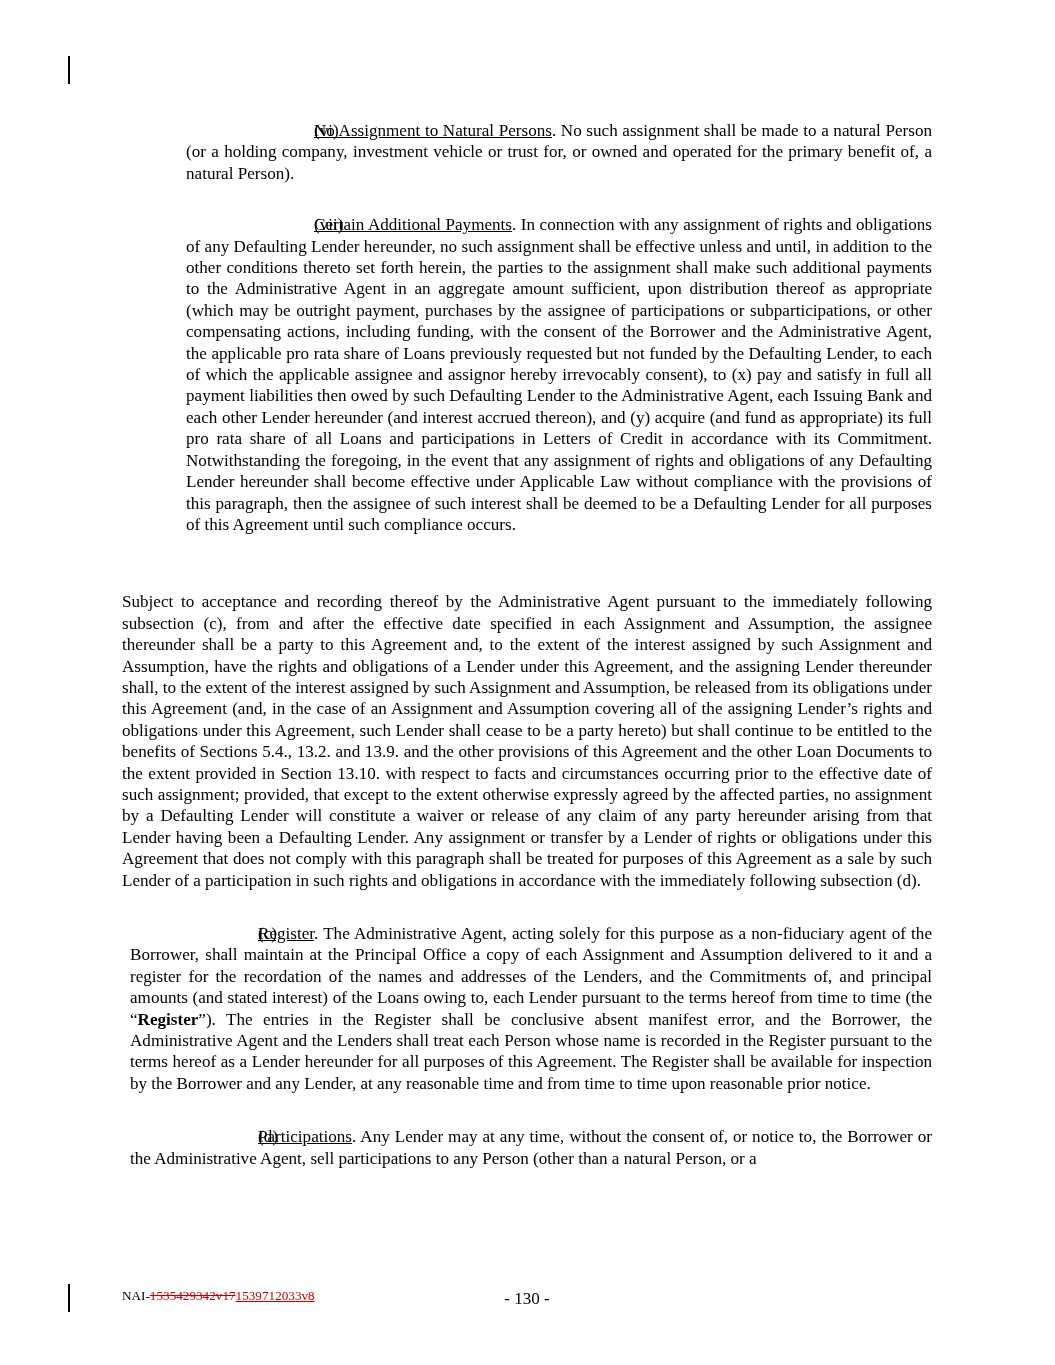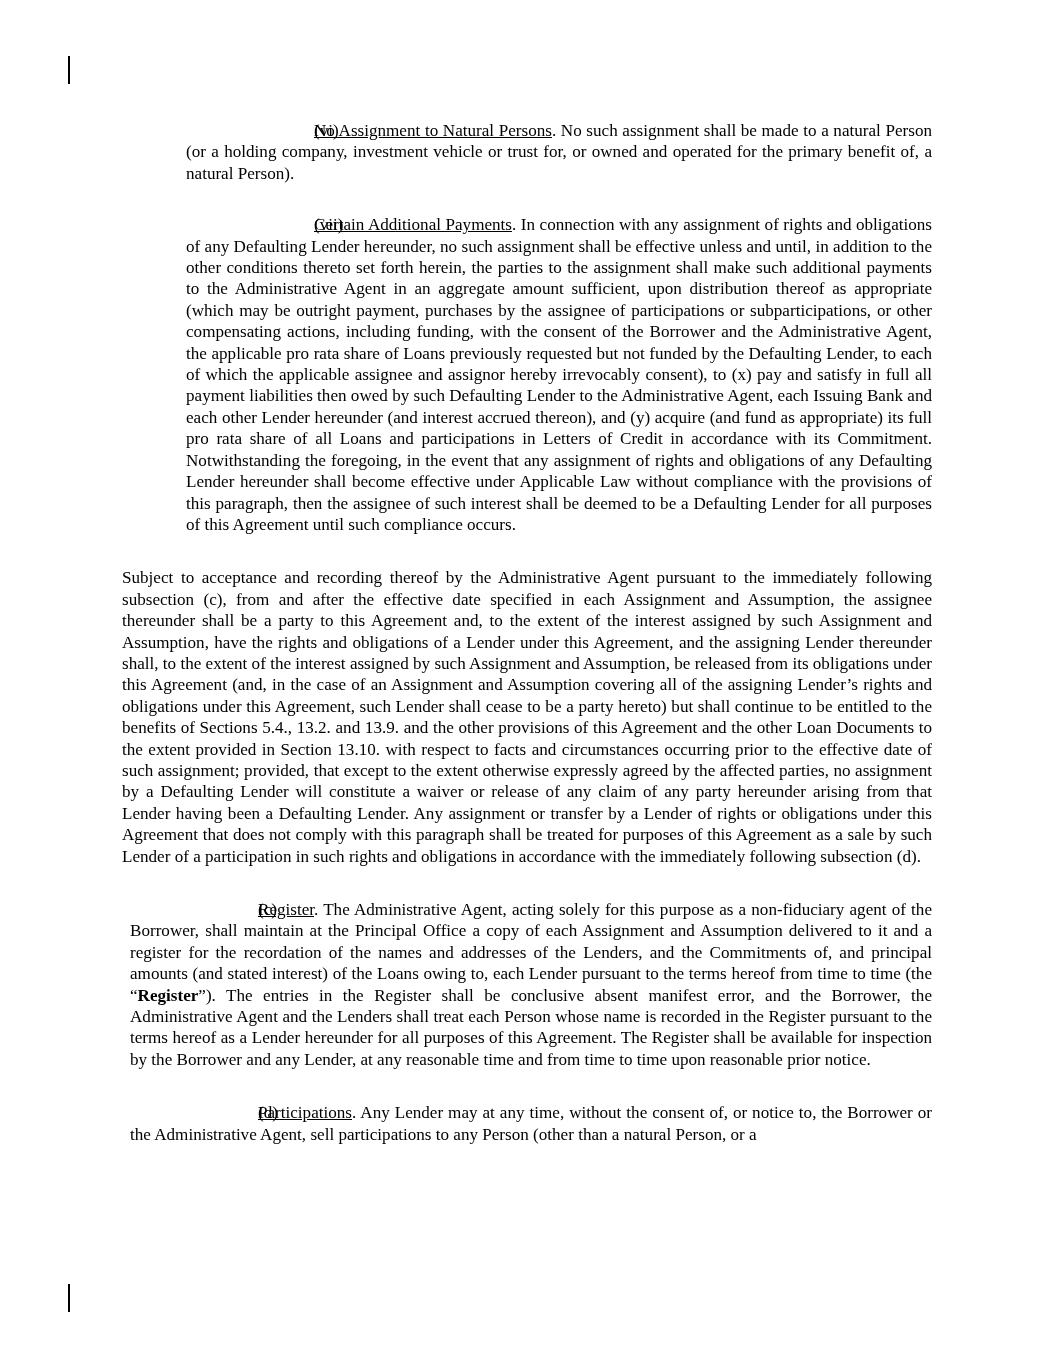--- a/index.html
+++ b/index.html
@@ -50,20 +50,21 @@
     text-justify: inter-word;
   }
 
   p.indented {
     margin-left: 64px;
     text-indent: 64px;
   }
   p.full {
     margin-left: 0;
     text-indent: 0;
+    margin-top: 24px;
   }
   p.para-c {
     margin-left: 8px;
     text-indent: 64px;
   }
   .gap-22 { height: 30px; }
   .gap-24 { height: 32px; }
 
   .u { text-decoration: underline; }
   .b { font-weight: bold; }
@@ -132,14 +133,20 @@
     <div class="gap-24"></div>
 
     <p class="para-c"><span class="marker">(c)</span><span class="u">Register</span><span>.  The Administrative Agent, acting solely for this purpose as a non-fiduciary agent of the Borrower, shall maintain at the Principal Office a copy of each Assignment and Assumption delivered to it and a register for the recordation of the names and addresses of the Lenders, and the Commitments of, and principal amounts (and stated interest) of the Loans owing to, each Lender pursuant to the terms hereof from time to time (the “</span><span class="b">Register</span><span>”).  The entries in the Register shall be conclusive absent manifest error, and the Borrower, the Administrative Agent and the Lenders shall treat each Person whose name is recorded in the Register pursuant to the terms hereof as a Lender hereunder for all purposes of this Agreement.  The Register shall be available for inspection by the Borrower and any Lender, at any reasonable time and from time to time upon reasonable prior notice.</span></p>
 
     <div class="gap-24"></div>
 
     <p class="para-c"><span class="marker">(d)</span><span class="u">Participations</span><span>.  Any Lender may at any time, without the consent of, or notice to, the Borrower or the Administrative Agent, sell participations to any Person (other than a natural Person, or a</span></p>
 
   </div>
 
+  <div class="footer">
+    <div class="footer-inner">
+      <div class="footer-left"><span>NAI-</span><span class="strike">1535429342v17</span><span class="ins">1539712033v8</span></div>
+      <div class="footer-center">- 130 -</div>
+    </div>
+  </div>
 
 </div>
 
 </body></html>

